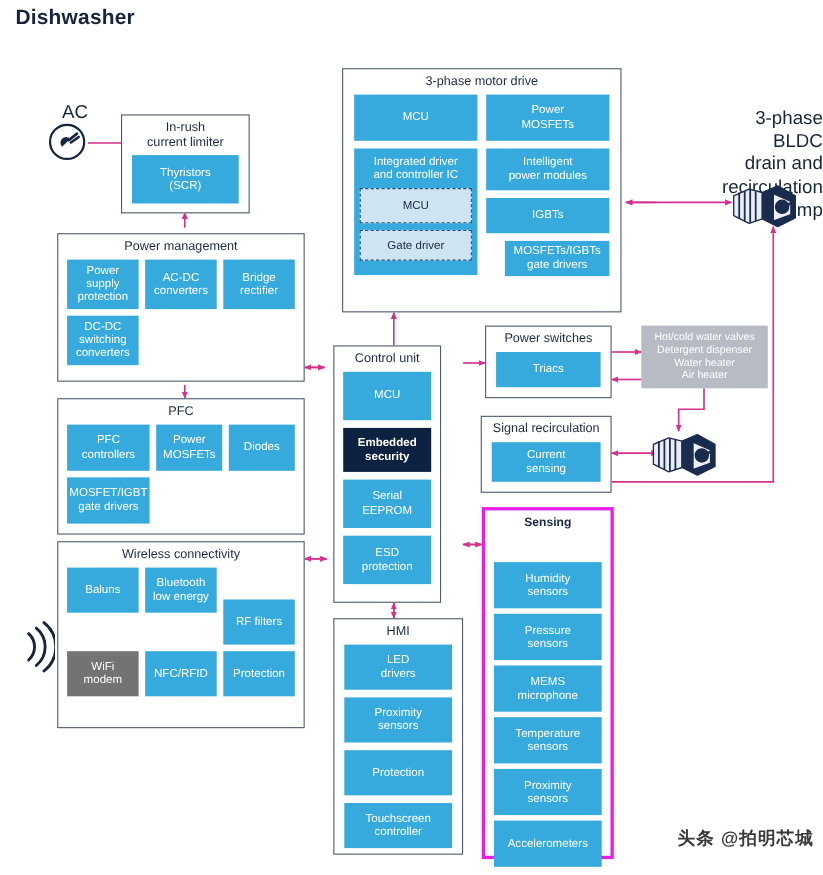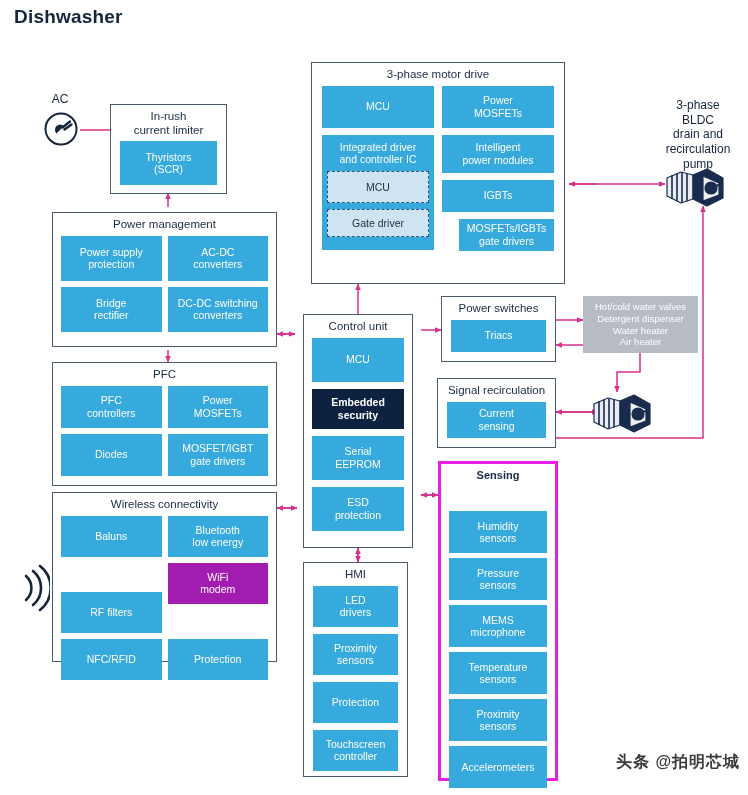--- a/index.html
+++ b/index.html
@@ -42,49 +42,49 @@
     background:#36a9dd;
     color:#ffffff;
     font-size:10.5px;
     line-height:1.18;
     display:flex; align-items:center; justify-content:center;
     text-align:center;
     white-space:pre-line;
     padding:2px;
   }
   .blk.dark{ background:#0d2240; font-weight:700; }
-  .blk.grey{ background:#a21caf; }
+  .blk.grey{ background:#737373; }
   .blk.lite{
     background:#cfe4f3; color:#1b2a44;
     border:1.4px dashed #27557e;
   }
 
   
   .rows{ display:flex; flex-direction:column; gap:6px; padding:0 8px 8px; }
-  .cols2{ display:grid; grid-template-columns:1fr 1fr; gap:6px; padding:0 8px 8px; }
+  .cols2{ display:grid; grid-template-columns:1fr 1fr 1fr; gap:6px; padding:0 8px 8px; }
 
   
   .grey-note{
     position:absolute;
     background:#b6bbc4;
     color:#ffffff;
     font-size:9.6px;
     line-height:1.25;
     text-align:center;
     white-space:pre-line;
     display:flex; align-items:center; justify-content:center;
     padding:3px;
   }
 
   
   .label{
     position:absolute;
-    font-size:12px;
+    font-size:17px;
     color:#16253c;
-    text-align:center;
+    text-align:right;
     line-height:1.22;
     white-space:pre-line;
   }
 
   
   #wires{ position:absolute; left:0; top:0; width:748px; height:795px; pointer-events:none; }
 
   
   .icon{ position:absolute; }
 
@@ -236,34 +236,34 @@
       <div class="blk" style="height:41px;">Bluetooth
 low energy</div>
       <div class="blk" style="height:41px;margin-top:29px;">RF filters</div>
       <div class="blk grey" style="height:41px;">WiFi
 modem</div>
       <div class="blk" style="height:41px;">NFC/RFID</div>
       <div class="blk" style="height:41px;">Protection</div>
     </div>
   </div>
 
-  <div class="group" style="left:303px; top:314px; width:110px; height:234px;">
+  <div class="group" style="left:303px; top:314px; width:98px; height:234px;">
     <div class="g-title">Control unit</div>
     <div class="rows" style="gap:7px;">
       <div class="blk" style="height:44px;">MCU</div>
       <div class="blk dark" style="height:40px;">Embedded
 security</div>
       <div class="blk" style="height:44px;">Serial
 EEPROM</div>
       <div class="blk" style="height:44px;">ESD
 protection</div>
     </div>
   </div>
 
-  <div class="group" style="left:303px; top:562px; width:105px; height:215px;">
+  <div class="group" style="left:303px; top:562px; width:118px; height:215px;">
     <div class="g-title">HMI</div>
     <div class="rows" style="gap:7px; padding:0 9px 9px;">
       <div class="blk" style="height:41px;">LED
 drivers</div>
       <div class="blk" style="height:41px;">Proximity
 sensors</div>
       <div class="blk" style="height:41px;">Protection</div>
       <div class="blk" style="height:41px;">Touchscreen
 controller</div>
     </div>

